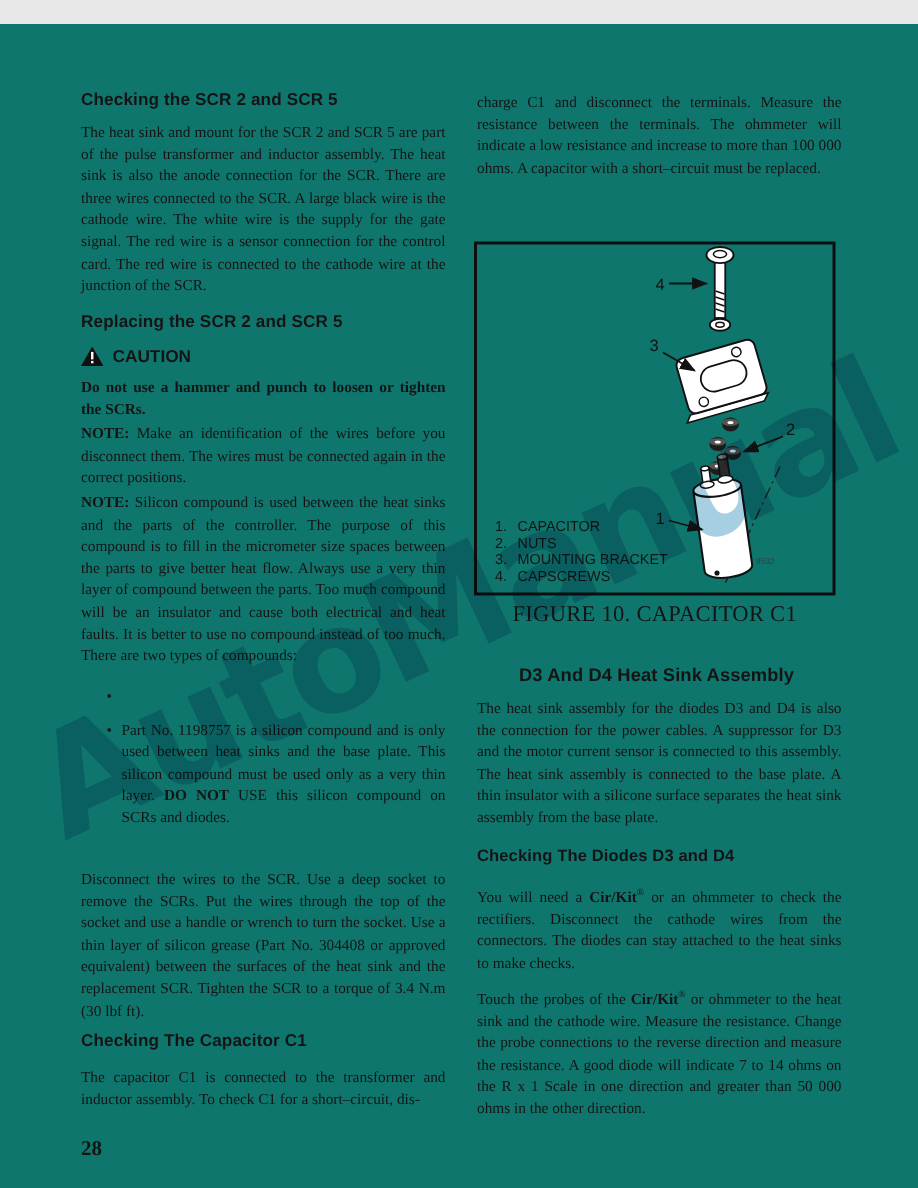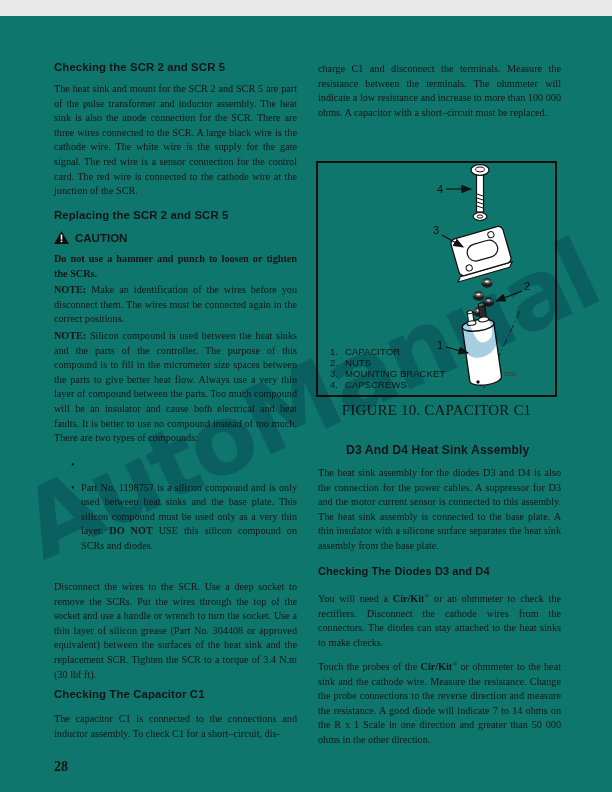--- a/index.html
+++ b/index.html
@@ -89,21 +89,21 @@
         <div class="bullet-body">
           <span>Part No. 1198757 is a silicon compound and is only used between heat sinks and the base plate. This silicon compound must be used only as a very thin layer. </span><span class="bold">DO NOT</span><span> USE this silicon compound on SCRs and diodes.</span>
         </div>
       </div>
     </div>
 
     <div class="abs col body-text" style="left:54px;top:564px;">Disconnect the wires to the SCR. Use a deep socket to remove the SCRs. Put the wires through the top of the socket and use a handle or wrench to turn the socket. Use a thin layer of silicon grease (Part No. 304408 or approved equivalent) between the surfaces of the heat sink and the replacement SCR. Tighten the SCR to a torque of 3.4 N.m (30 lbf ft).</div>
 
     <div class="abs col h-sans" style="left:54px;top:672px;">Checking The Capacitor C1</div>
 
-    <div class="abs col body-text" style="left:54px;top:696px;">The capacitor C1 is connected to the connections and inductor assembly. To check C1 for a short–circuit, dis-</div>
+    <div class="abs col body-text" style="left:54px;top:696px;">The capacitor C1 is connected to the transformer and inductor assembly. To check C1 for a short–circuit, dis-</div>
 
     <div class="abs page-number" style="left:54px;top:743px;">28</div>
 
     <div class="abs col body-text" style="left:318px;top:46px;">charge C1 and disconnect the terminals. Measure the resistance between the terminals. The ohmmeter will indicate a low resistance and increase to more than 100 000 ohms. A capacitor with a short–circuit must be replaced.</div>
 
     <div class="figure-box">
       <svg width="233" height="228" viewBox="0 0 233 228">
         <defs>
           <marker id="arw" markerWidth="9" markerHeight="7" refX="8" refY="3.5" orient="auto">
             <polygon points="0,0 9,3.5 0,7" fill="#111"></polygon>

